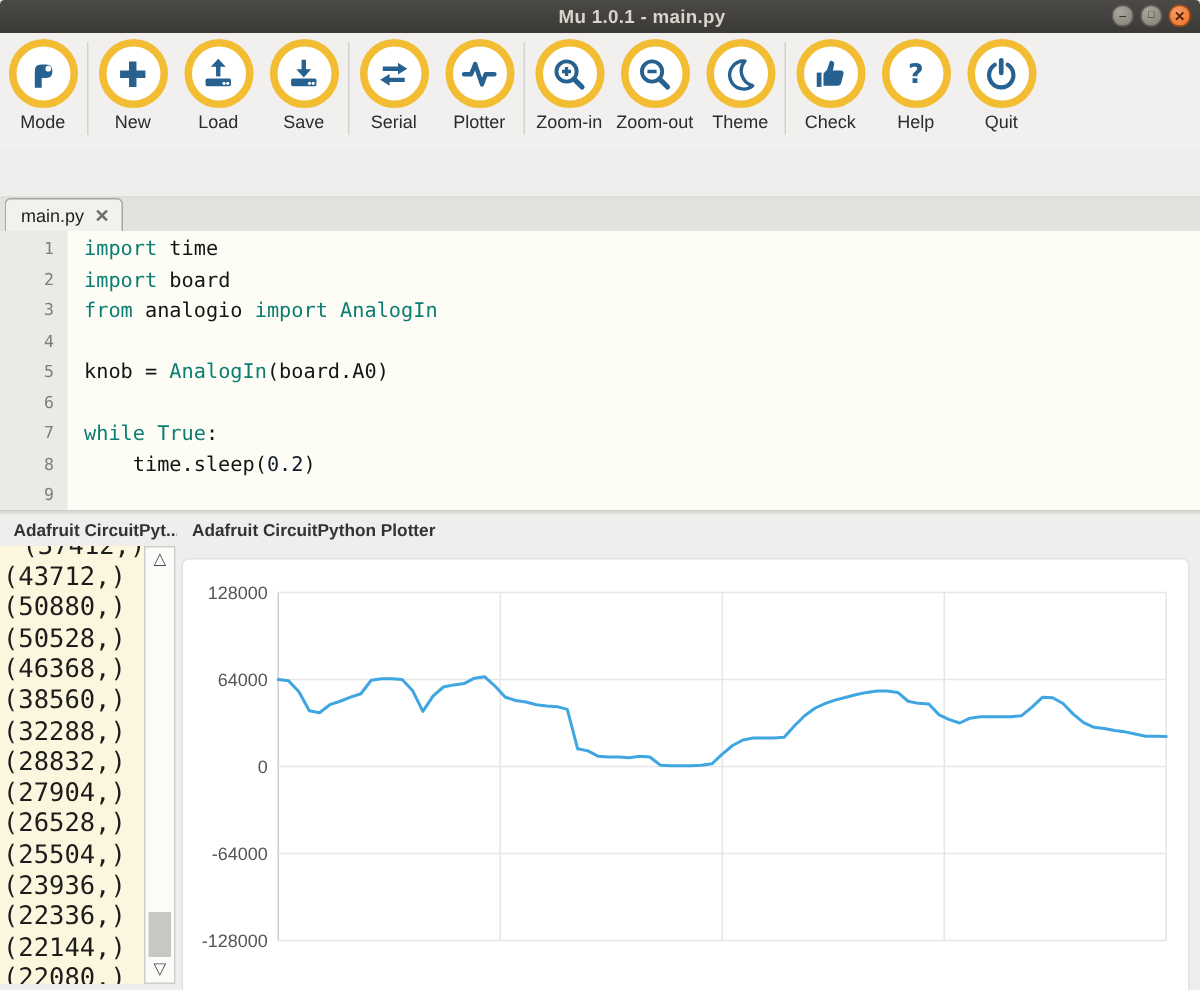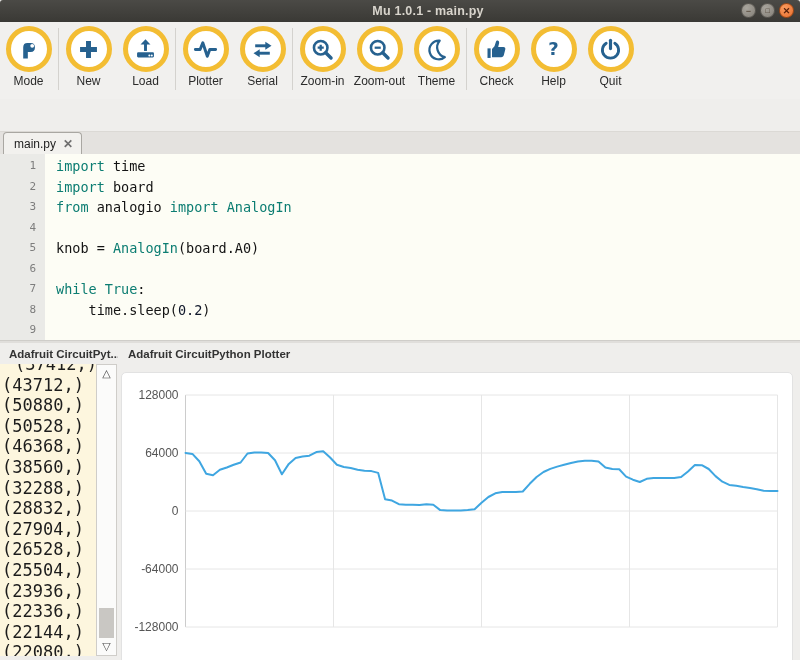--- a/index.html
+++ b/index.html
@@ -133,41 +133,53 @@
             <svg viewBox="0 0 24 24">
               <rect x="4.5" y="14.5" width="15" height="4.6" rx="1" fill="#26618f"></rect>
               <circle cx="15.4" cy="17.4" r=".9" fill="#fff"></circle>
               <circle cx="17.6" cy="17.4" r=".9" fill="#fff"></circle>
               <rect x="10.7" y="6.8" width="2.6" height="6.5" fill="#26618f"></rect>
               <path d="M12 2.8 7.6 7.6h8.8z" fill="#26618f"></path>
             </svg>
           </span>
           <span class="tb-label">Load</span>
         </div>
+        <div class="tb-btn">
+          <span class="tb-circle">
+            <svg viewBox="0 0 24 24">
+              <rect x="4.5" y="14.5" width="15" height="4.6" rx="1" fill="#26618f"></rect>
+              <circle cx="15.4" cy="17.4" r=".9" fill="#fff"></circle>
+              <circle cx="17.6" cy="17.4" r=".9" fill="#fff"></circle>
+              <rect x="10.7" y="3.4" width="2.6" height="6.5" fill="#26618f"></rect>
+              <path d="M12 13.9 7.6 9.1h8.8z" fill="#26618f"></path>
+            </svg>
+          </span>
+          <span class="tb-label">Save</span>
+        </div>
       </div>
       <div class="tb-sep"></div>
       <div class="tb-group">
-        <div class="tb-btn">
-          <span class="tb-circle">
-            <svg viewBox="0 0 24 24">
-              <path d="M3 12h4.2L9.6 6l4 12 2.2-6H21" fill="none" stroke="#26618f" stroke-width="2.6" stroke-linejoin="round" stroke-linecap="round"></path>
-            </svg>
-          </span>
-          <span class="tb-label">Plotter</span>
-        </div>
         <div class="tb-btn">
           <span class="tb-circle">
             <svg viewBox="0 0 24 24">
               <path d="M5.5 8.7h10.5" stroke="#26618f" stroke-width="2.6"></path>
               <path d="M14.5 5.2 20 8.7l-5.5 3.5z" fill="#26618f"></path>
               <path d="M18.5 15.3H8" stroke="#26618f" stroke-width="2.6"></path>
               <path d="M9.5 11.8 4 15.3l5.5 3.5z" fill="#26618f"></path>
             </svg>
           </span>
           <span class="tb-label">Serial</span>
+        </div>
+        <div class="tb-btn">
+          <span class="tb-circle">
+            <svg viewBox="0 0 24 24">
+              <path d="M3 12h4.2L9.6 6l4 12 2.2-6H21" fill="none" stroke="#26618f" stroke-width="2.6" stroke-linejoin="round" stroke-linecap="round"></path>
+            </svg>
+          </span>
+          <span class="tb-label">Plotter</span>
         </div>
       </div>
       <div class="tb-sep"></div>
       <div class="tb-group">
         <div class="tb-btn">
           <span class="tb-circle">
             <svg viewBox="0 0 24 24">
               <circle cx="10.4" cy="10.4" r="6" fill="none" stroke="#26618f" stroke-width="2.3"></circle>
               <path d="M14.9 14.9 19.6 19.6" stroke="#26618f" stroke-width="3" stroke-linecap="round"></path>
               <path d="M10.4 7.7v5.4M7.7 10.4h5.4" stroke="#26618f" stroke-width="2"></path>

